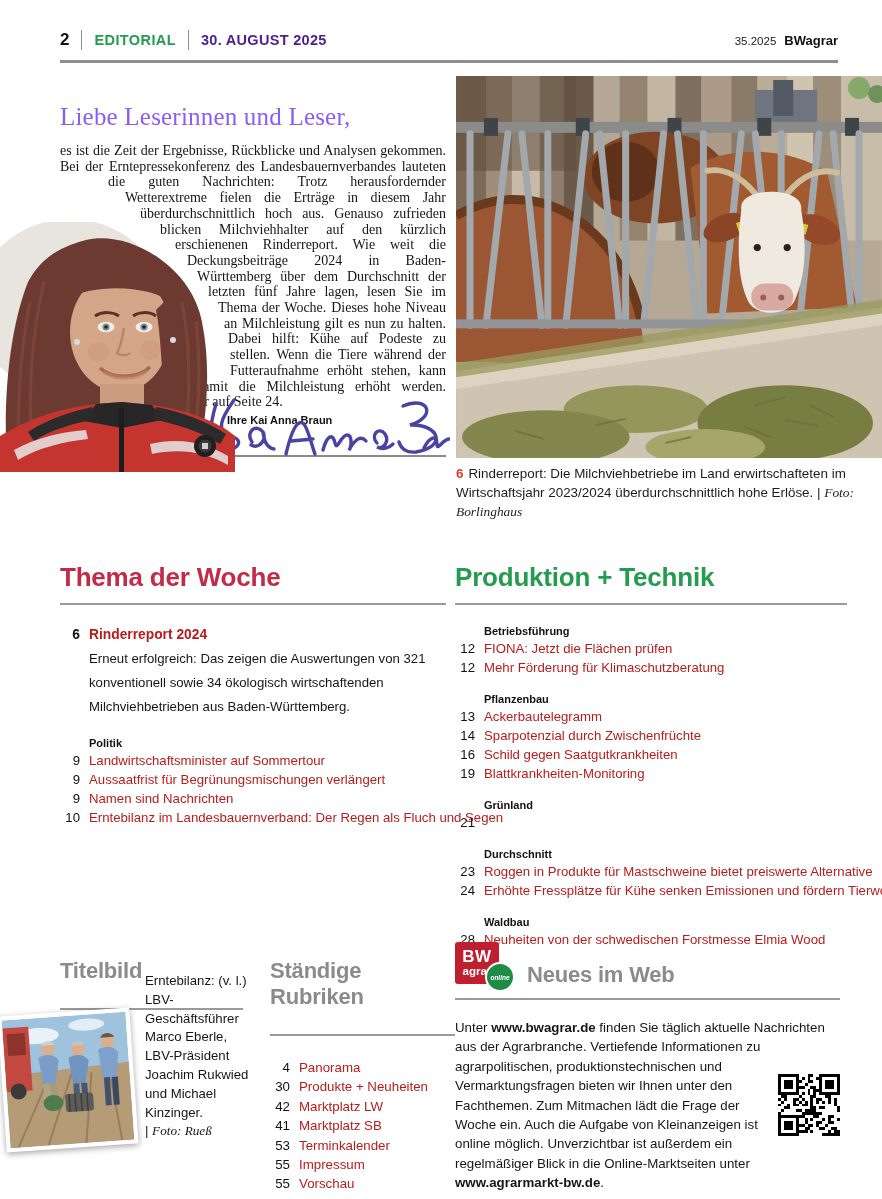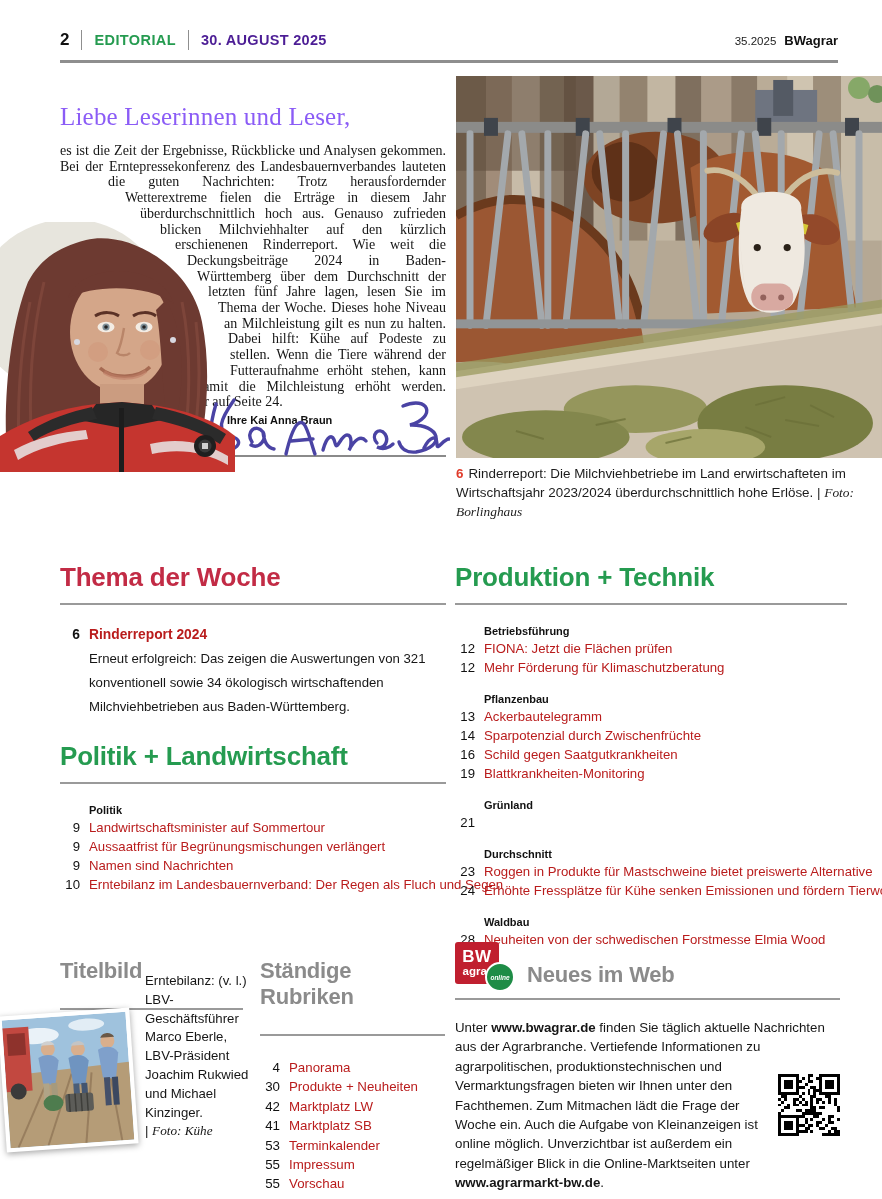--- a/index.html
+++ b/index.html
@@ -52,21 +52,21 @@
   .grp{margin-top:16px;}
   .grp-title{font-weight:bold;font-size:11px;margin:0 0 2px 29px;color:#111;}
   #politik-group{margin-top:18px;}
   #sec2-left{margin-top:22px;}
 
   
   .foot-col{position:absolute;}
   h3.foot{margin:0;font-size:22px;font-weight:bold;color:#8b8b8b;letter-spacing:-.2px;
           padding-bottom:24px;border-bottom:2px solid #9a9a9a;}
   #foot-titelbild{left:60px;top:958px;width:183px;}
-  #foot-rubriken{left:260px;top:958px;width:185px;}
+  #foot-rubriken{left:270px;top:958px;width:185px;}
   #foot-web{left:455px;top:942px;width:385px;}
   #web-head{display:flex;align-items:flex-end;gap:14px;padding-bottom:6px;
             border-bottom:2px solid #9a9a9a;}
   #web-head .title{font-size:22px;font-weight:bold;color:#8b8b8b;letter-spacing:-.2px;
                    padding-bottom:4px;}
   #bw-logo{position:relative;width:58px;height:50px;flex:0 0 auto;}
   #bw-logo .sq{position:absolute;left:0;top:0;width:44px;height:42px;background:#c01f2f;
                border-radius:3px;color:#fff;text-align:center;line-height:1;}
   #bw-logo .l1{display:block;font-weight:bold;font-size:17px;margin-top:6px;letter-spacing:.5px;}
   #bw-logo .l2{display:block;font-weight:bold;font-size:11.5px;margin-top:1px;}
@@ -269,21 +269,20 @@
   </div>
 </div>
 
 <div id="toc-left" class="toc-col">
   <h2 class="sec red">Thema der Woche</h2>
   <div class="toc-row bold">
     <span class="n">6</span>
     <span class="t">Rinderreport 2024</span>
   </div>
   <div class="toc-desc">Erneut erfolgreich: Das zeigen die Auswertungen von 321 konventionell sowie 34 ökologisch wirtschaftenden Milchviehbetrieben aus Baden-Württemberg.</div>
-  <h2 class="sec green" id="sec2-left">Politik + Landwirtschaft</h2>
   <div class="grp" id="politik-group">
     <div class="grp-title">Politik</div>
     <div>
 
         <div class="toc-row">
           <span class="n">9</span>
           <span class="t">Landwirtschaftsminister auf Sommertour</span>
         </div>
 
         <div class="toc-row">
@@ -695,14 +694,14 @@
       <rect x="106" y="64" width="6" height="28" fill="#3c4860"></rect>
     <rect x="58" y="78" width="28" height="18" rx="3" fill="#5c5c58"></rect>
     <g stroke="#3e3e3a" stroke-width="1.5">
         <path d="M62,78 v18 M68,78 v18 M74,78 v18 M80,78 v18"></path>
       </g>
     <ellipse cx="46" cy="86" rx="10" ry="8" fill="#4e7c4e"></ellipse>
   </svg>
 </div>
 <div id="cover-caption">
   <span>Erntebilanz: (v. l.) LBV-Geschäftsführer Marco Eberle, LBV-Präsident Joachim Rukwied und Michael Kinzinger.</span>
-  <div><span>|  </span><span class="i">Foto: Kühe</span></div>
+  <div><span>|  </span><span class="i">Foto: Rueß</span></div>
 </div>
 
 </body></html>

